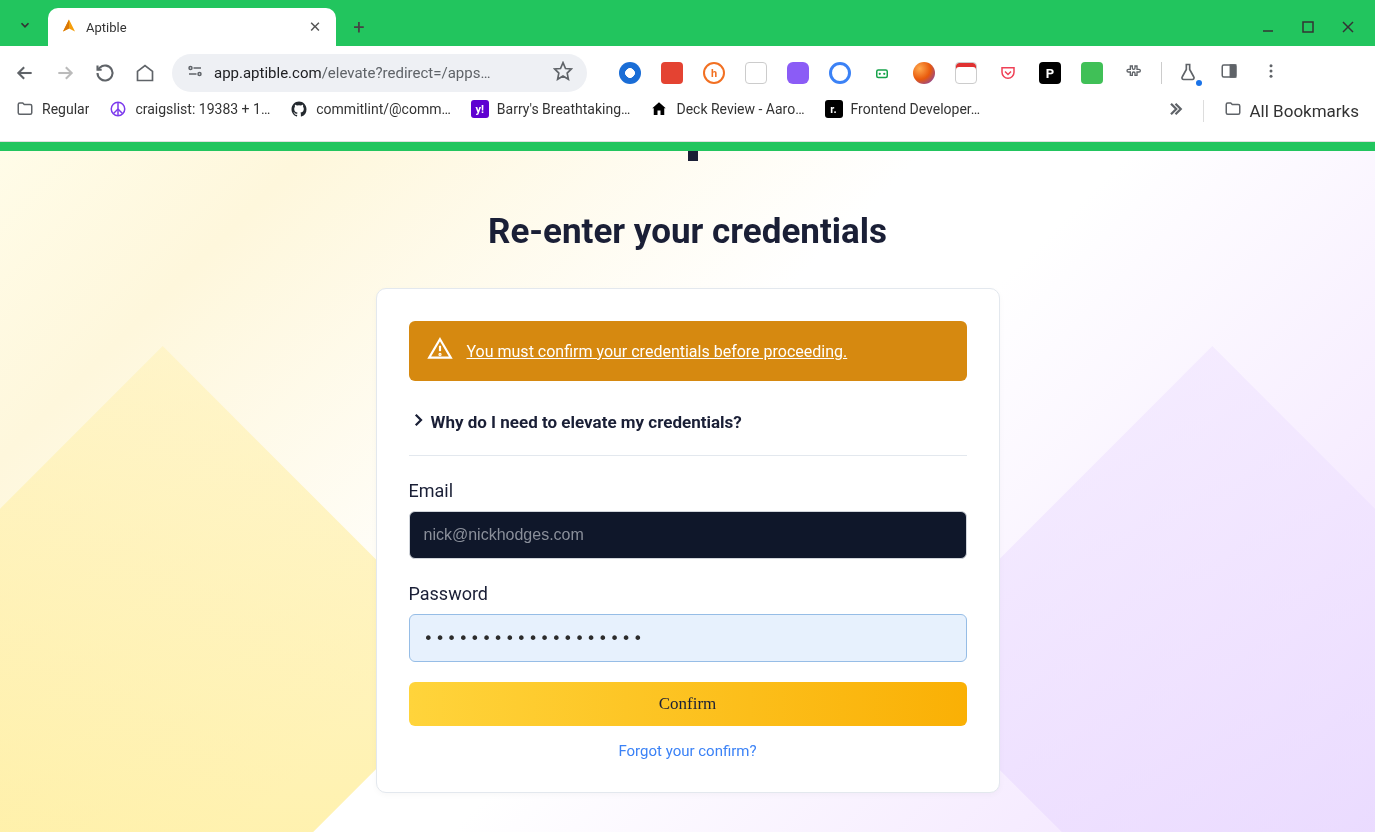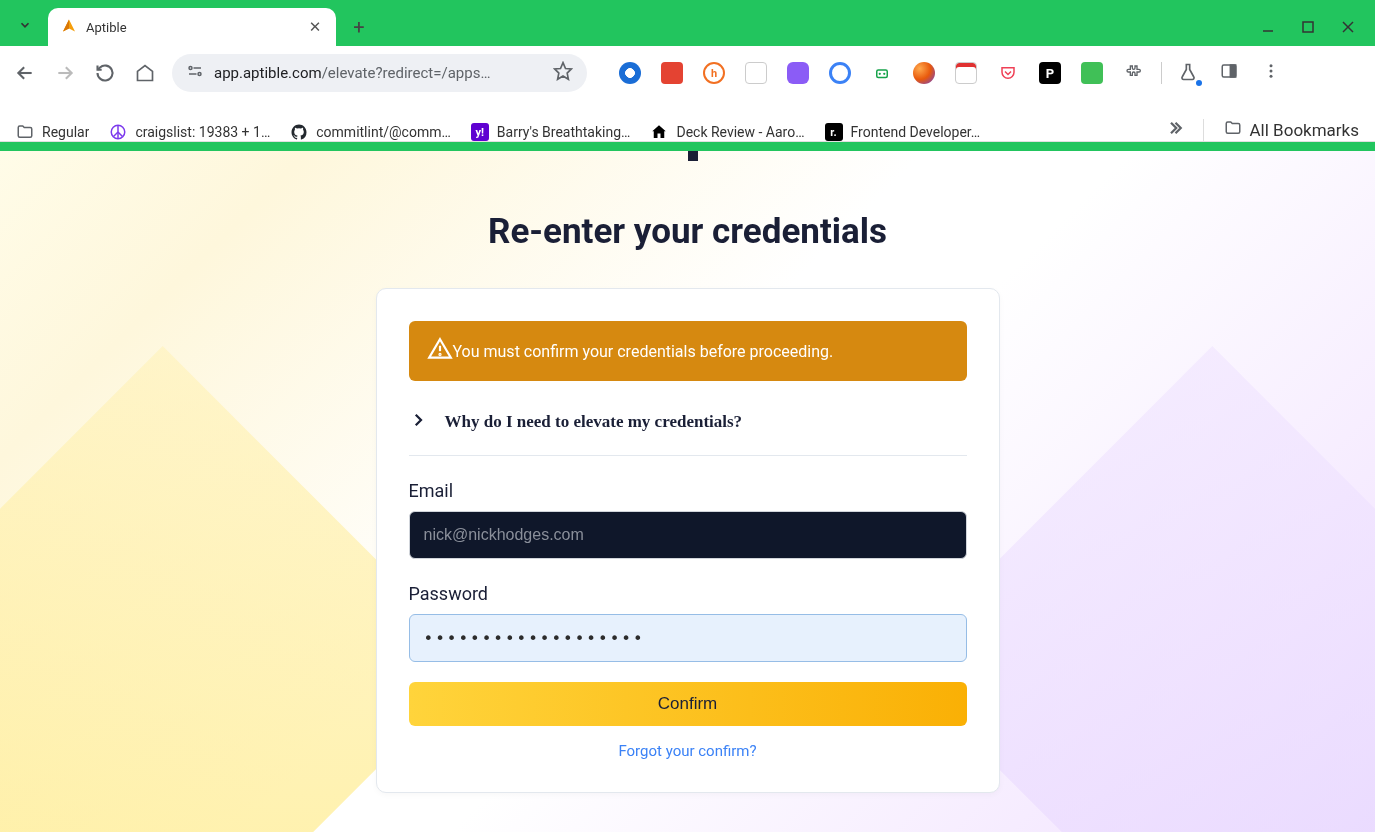--- a/index.html
+++ b/index.html
@@ -182,21 +182,21 @@
       width: 1px;
       height: 22px;
       background: #ccc;
       margin: 0 -4px;
     }
 
     .bookmarks-bar {
       background: #fff;
       height: 42px;
       display: flex;
-      align-items: flex-end;
+      align-items: flex-start;
       padding: 0 16px;
       gap: 20px;
       border-bottom: 1px solid #e0e0e0;
     }
 
     .bookmark-item {
       display: flex;
       align-items: center;
       gap: 8px;
       font-size: 14px;
@@ -308,35 +308,35 @@
       padding: 32px;
       box-shadow: 0 2px 6px rgba(0,0,0,0.03);
     }
 
     .alert-banner {
       background: #d68910;
       border-radius: 6px;
       padding: 15px 18px;
       display: flex;
       align-items: center;
-      gap: 0;
+      gap: 14px;
       color: #fff;
       font-size: 16px;
       margin-bottom: 24px;
+      text-decoration: underline;
     }
 
     .expand-section {
       display: flex;
       align-items: center;
-      gap: 18px;
+      gap: 4px;
       cursor: pointer;
       padding: 6px 0 22px 0;
       border-bottom: 1px solid #e3e8ee;
       margin-bottom: 24px;
-      font-family: Liberation Serif, serif;
     }
 
     .expand-text {
       font-size: 17px;
       font-weight: 700;
       color: #1a1f36;
     }
 
     .field-label {
       font-size: 18px;
@@ -371,20 +371,21 @@
       width: 100%;
       height: 44px;
       border: none;
       border-radius: 6px;
       background: linear-gradient(90deg, #ffd43b 0%, #fab005 100%);
       color: #1a1f36;
       font-size: 17px;
       font-weight: 500;
       cursor: pointer;
       margin-bottom: 16px;
+      font-family: Liberation Serif, serif;
     }
 
     .forgot-link {
       display: block;
       text-align: center;
       color: #3b82f6;
       font-size: 15px;
       text-decoration: none;
       cursor: pointer;
     }

